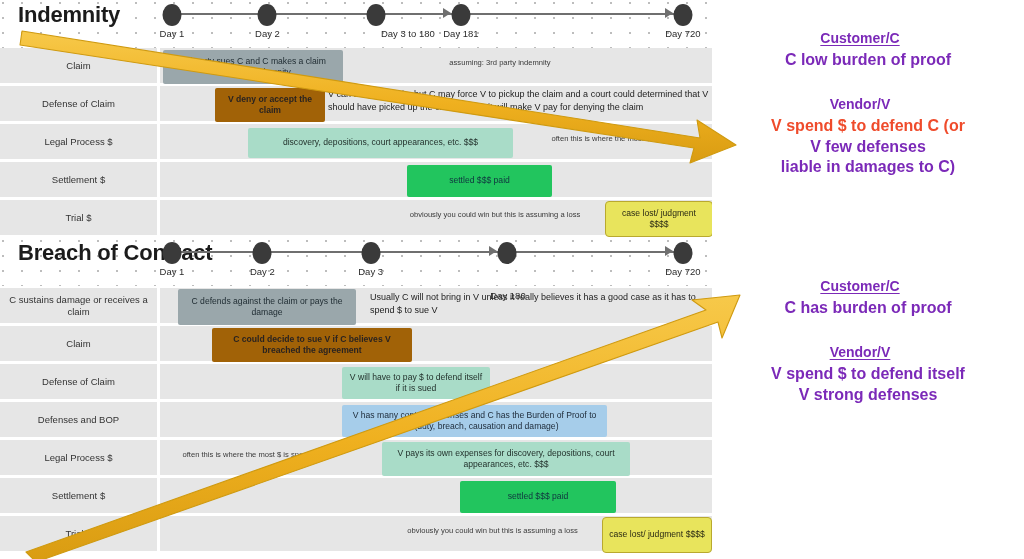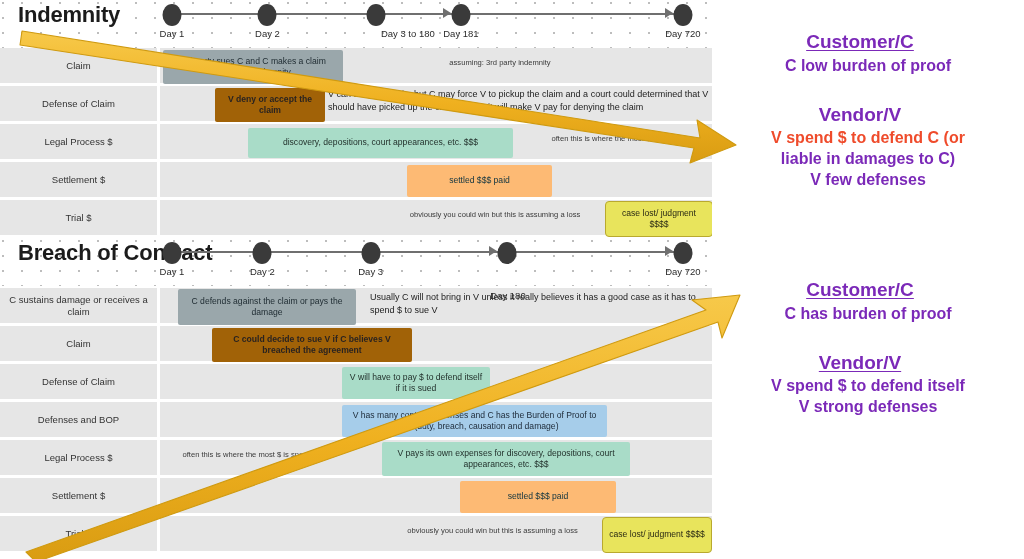--- a/index.html
+++ b/index.html
@@ -149,21 +149,21 @@
     padding: 4px 6px;
     display: flex;
     align-items: center;
     justify-content: center;
     text-align: center;
     border-radius: 2px;
   }
   .box.grey   { background: #9aa7ab; color: #1d2a30; }
   .box.salmon { background: #a16207; color: #2a2320; font-weight: bold; }
   .box.green  { background: #a9dcc8; color: #1f2d28; }
-  .box.blue   { background: #fdba74; color: #10343f; }
+  .box.blue   { background: #22c55e; color: #10343f; }
   .box.lblue  { background: #a6cdea; color: #1d2a38; }
   .box.yellow {
     background: #e8e45c;
     color: #2a2a14;
     border: 1px solid #b9a92e;
     border-radius: 4px;
   }
   .note {
     position: absolute;
     font-size: 7.6px;
@@ -184,21 +184,21 @@
 
   
   .side {
     position: absolute;
     left: 712px;
     width: 312px;
     text-align: center;
     z-index: 4;
   }
   .side-head {
-    font-size: 19px;
+    font-size: 14px;
     font-weight: bold;
     color: #7b29b8;
     text-decoration: underline;
     text-underline-offset: 2px;
     margin: 0 16px 2px 0;
     line-height: 1.25;
   }
   .side-line {
     font-size: 16px;
     font-weight: bold;
@@ -356,22 +356,22 @@
         </div>
       </div>
   </div>
 
   <div class="side" style="top:30px;">
     <p class="side-head">Customer/C</p>
     <p class="side-line">C low burden of proof</p>
     <div class="side-gap"></div>
     <p class="side-head" style="text-decoration:none;">Vendor/V</p>
     <p class="side-line accent">V spend $ to defend C (or</p>
+    <p class="side-line">V few defenses</p>
     <p class="side-line">liable in damages to C)</p>
-    <p class="side-line">V few defenses</p>
   </div>
 
   <div class="side" style="top:278px;">
     <p class="side-head">Customer/C</p>
     <p class="side-line">C has burden of proof</p>
     <div class="side-gap"></div>
     <p class="side-head">Vendor/V</p>
     <p class="side-line">V spend $ to defend itself</p>
     <p class="side-line">V strong defenses</p>
   </div>

